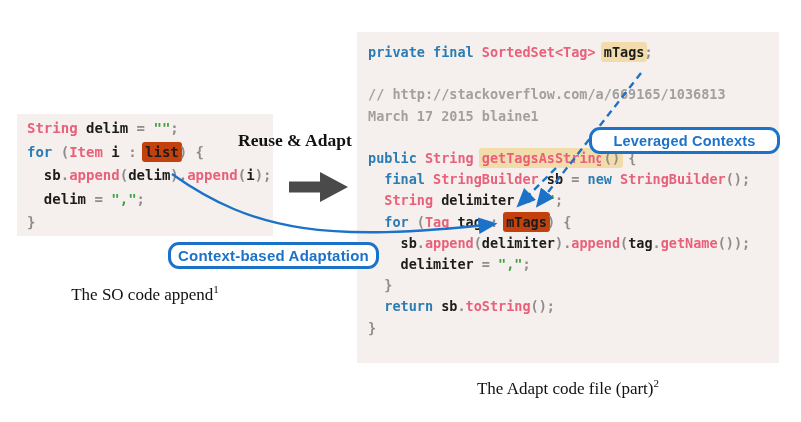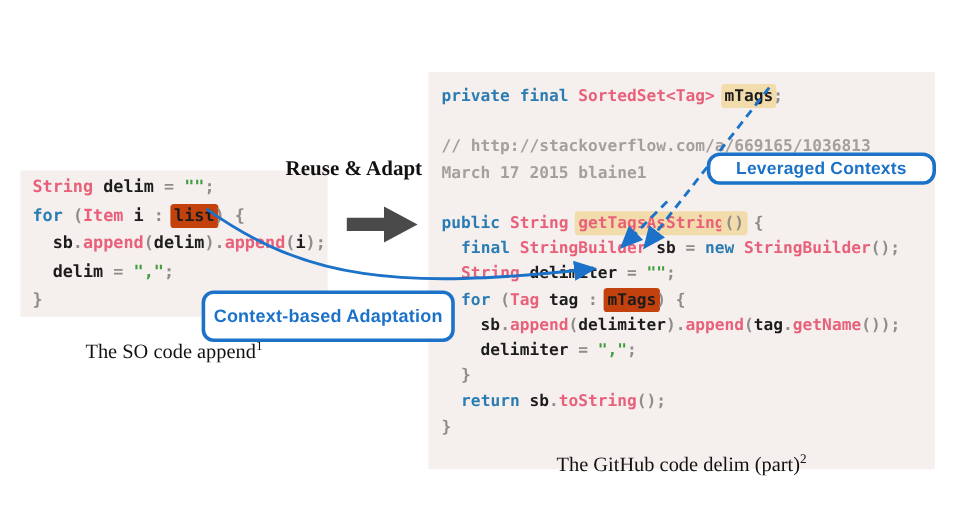--- a/index.html
+++ b/index.html
@@ -4,21 +4,21 @@
 <style>
   * { margin:0; padding:0; box-sizing:border-box; }
   html,body { background:#ffffff; }
   .page {
     position:relative; width:801px; height:422px; background:#ffffff;
     overflow:hidden; font-family:"Liberation Sans", sans-serif;
   }
   .code-box {
     position:absolute; background:#f5f0ed;
     font-family:"DejaVu Sans Mono", monospace; font-weight:700;
-    color:#1c1c1c; white-space:pre;margin-top:28px;
+    color:#1c1c1c; white-space:pre;
   }
   .so-box   { left:17px;  top:114px; width:256px; height:122px;
               font-size:14px; line-height:23.5px; padding:3px 0 0 10px; }
   .gh-box   { left:357px; top:32px;  width:422px; height:331px;
               font-size:13.5px; line-height:21.2px; padding:10px 0 0 11px; }
   .code-line { white-space:pre; }
   .tk-kw { color:#2b7cb3; }
   .tk-ty { color:#e9607a; }
   .tk-st { color:#3f9e3f; }
   .tk-pu { color:#8f8c8a; }
@@ -26,21 +26,21 @@
   .tk-va { color:#1c1c1c; }
   .hl-amber { background:#f3dcab; border-radius:3px; padding:2px 3px; margin:-2px -3px; }
   .hl-sky   { background:#c2410c; border-radius:3px; padding:2px 3px; margin:-2px -3px; }
   .annot-label {
     position:absolute; background:#ffffff; border:3px solid #1b72c8;
     border-radius:11px; color:#1b72c8; font-weight:bold;
     display:flex; align-items:center; justify-content:center;
     font-size:15px; z-index:30; letter-spacing:0.2px;
   }
   .leveraged { left:589px; top:127px; width:191px; height:27px; font-size:14.5px; }
-  .adaptation { left:168px; top:242px; width:211px; height:43px;border-radius:10px; }
+  .adaptation { left:168px; top:242px; width:211px; height:27px; }
   .reuse-adapt {
     position:absolute; left:238px; top:130px; width:140px; 
     font-family:"Liberation Serif", serif; font-weight:bold; font-size:17.5px;
     color:#111; z-index:20;
   }
   .caption {
     position:absolute; text-align:center;
     font-family:"Liberation Serif", serif; font-size:17px; color:#111;
   }
   .caption-so { left:17px;  top:283px; width:256px; }
@@ -75,16 +75,16 @@
     <path d="M 556,168 L 519,205" fill="none" stroke="#1b72c8" stroke-width="2.4" stroke-dasharray="7 5" marker-end="url(#arrowblue)"></path>
   </svg>
 
   <div class="annot-label leveraged">Leveraged Contexts</div>
   <div class="annot-label adaptation">Context-based Adaptation</div>
 
   <div class="caption caption-so">
     <span>The SO code append</span><sup>1</sup>
   </div>
   <div class="caption caption-gh">
-    <span>The GitHub code delim (part)</span><sup>2</sup>
+    <span>The Adapt code file (part)</span><sup>2</sup>
   </div>
 
 </div>
 
 </body></html>

